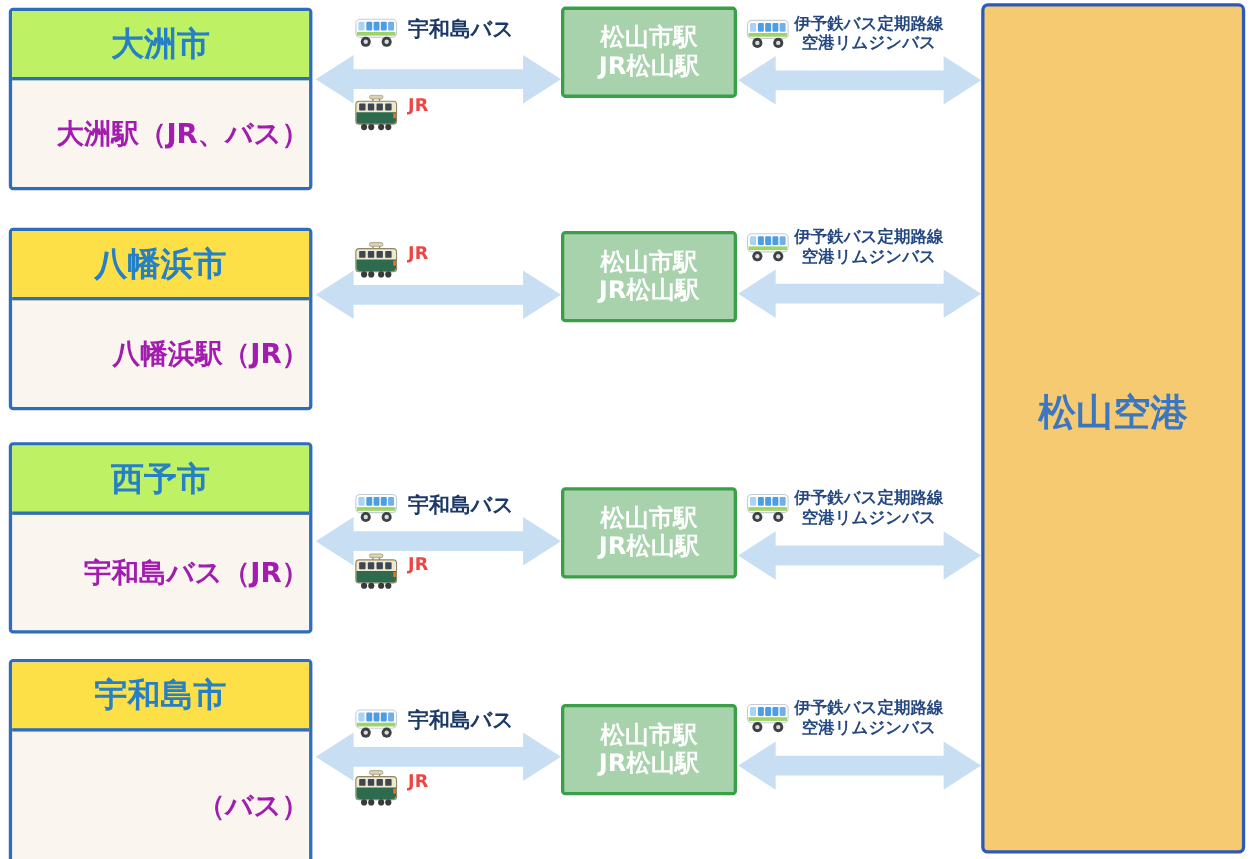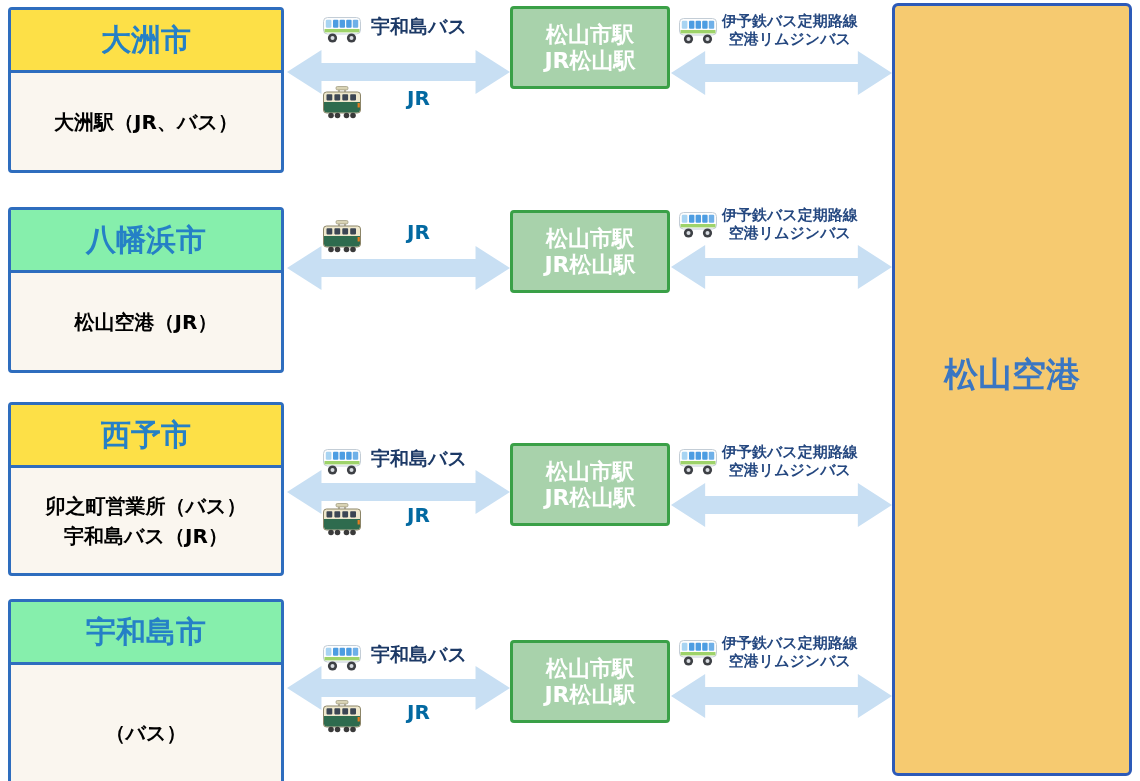--- a/index.html
+++ b/index.html
@@ -17,25 +17,25 @@
     display:flex;flex-direction:column;overflow:hidden;
   }
   .cb1{top:7px;height:166px}
   .cb2{top:207px;height:166px}
   .cb3{top:402px;height:174px}
   .cb4{top:599px;height:204px}
   .city-head{
     height:60px;flex:0 0 60px;display:flex;align-items:center;justify-content:center;
     font-size:30px;color:#2580C6;border-bottom:3px solid #2E6DBE;
   }
-  .shade-a{background:#fde047}
-  .shade-b{background:#86efac}
+  .shade-a{background:#bef264}
+  .shade-b{background:#fde047}
   .city-body{
-    flex:1;display:flex;flex-direction:column;align-items:center;justify-content:center;
-    color:#000000;font-size:20px;line-height:30px;text-align:center;
+    flex:1;display:flex;flex-direction:column;align-items:flex-end;justify-content:center;
+    color:#a21caf;font-size:25px;line-height:30px;text-align:center;
   }
   .city-body div{display:block;}
 
   
   .hub-box{
     position:absolute;left:510px;width:160px;height:83px;box-sizing:border-box;
     background:#A8D2AB;border:3px solid #3AA047;border-radius:4px;
     display:flex;flex-direction:column;align-items:center;justify-content:center;
     color:#ffffff;font-size:22px;line-height:26px;text-align:center;
   }
@@ -58,21 +58,21 @@
   .la1{top:48px}.la2{top:244px}.la3{top:468px}.la4{top:664px}
   .ra1{top:49px}.ra2{top:243px}.ra3{top:481px}.ra4{top:672px}
 
   
   .mode{position:absolute;left:322px;display:flex;gap:9px;}
   .bus-l1{top:14px}.bus-l3{top:446px}.bus-l4{top:642px}
   .tram-l1{top:86px}.tram-l2{top:220px}.tram-l3{top:503px}.tram-l4{top:700px}
   .icon-bus{width:40px;height:30px;}
   .icon-tram{width:40px;height:34px;}
   .bus-label{font-size:19px;color:#1C3966;}
-  .jr-label{font-size:20px;color:#0369a1;margin-left:36px;}
+  .jr-label{font-size:16px;color:#ef4444;}
 
   
   .transfer{position:absolute;left:678px;display:flex;align-items:center;gap:4px;justify-content:center;}
   .tr1{top:12px}.tr2{top:206px}.tr3{top:443px}.tr4{top:634px}
   .transfer-label{font-size:15px;line-height:18px;color:#254880;text-align:center;}
   .transfer-label div{display:block;}
 
   .hidden-defs{position:absolute;width:0;height:0;overflow:hidden;}
 </style>
 </head>
@@ -158,21 +158,21 @@
 
   <div class="arrow arrow-right ra1">
     <svg viewBox="0 0 220 48" preserveAspectRatio="none">
       <polygon points="0,24 34,2 34,15 186,15 186,2 220,24 186,46 186,33 34,33 34,46"></polygon>
     </svg>
   </div>
 
   <div class="city-box cb2">
     <div class="city-head shade-b">八幡浜市</div>
     <div class="city-body">
-      <div>松山空港（JR）</div>
+      <div>八幡浜駅（JR）</div>
       <div></div>
     </div>
   </div>
 
   <div class="mode tram-l2">
     <svg class="icon-tram">
         <use href="#icon-tram"></use>
       </svg>
     <span class="jr-label">JR</span>
   </div>
@@ -200,21 +200,20 @@
 
   <div class="arrow arrow-right ra2">
     <svg viewBox="0 0 220 48" preserveAspectRatio="none">
       <polygon points="0,24 34,2 34,15 186,15 186,2 220,24 186,46 186,33 34,33 34,46"></polygon>
     </svg>
   </div>
 
   <div class="city-box cb3">
     <div class="city-head shade-a">西予市</div>
     <div class="city-body">
-      <div>卯之町営業所（バス）</div>
       <div>宇和島バス（JR）</div>
     </div>
   </div>
 
   <div class="mode bus-l3">
     <svg class="icon-bus">
         <use href="#icon-bus"></use>
       </svg>
     <span class="bus-label">宇和島バス</span>
   </div>

